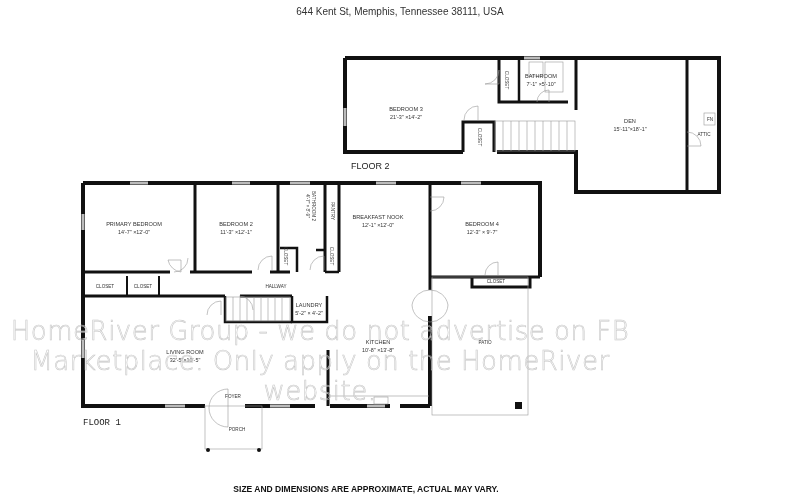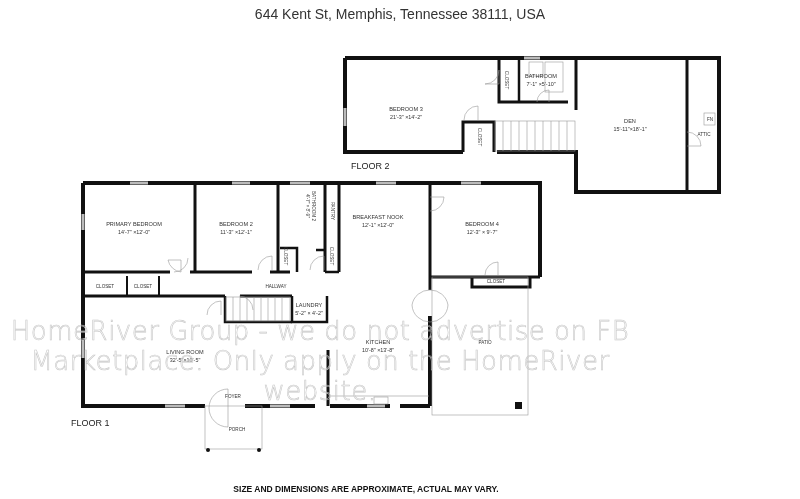--- a/index.html
+++ b/index.html
@@ -1,17 +1,17 @@
 <!DOCTYPE html>
 <html><head>
 <meta charset="utf-8">
 <style>
   html, body { margin: 0; padding: 0; background: #ffffff; }
   body { width: 800px; height: 499px; position: relative; overflow: hidden; font-family: "Liberation Sans", sans-serif; color: #222; }
-  .address { position: absolute; top: 6px; left: 0; width: 800px; text-align: center; font-size: 14px; color: #333; }
+  .address { position: absolute; top: 6px; left: 0; width: 800px; text-align: center; font-size: 10px; color: #333; }
   .disclaimer { position: absolute; top: 484px; left: 0; width: 732px; text-align: center; font-size: 8.5px; font-weight: bold; color: #111; }
   .floor-label { position: absolute; font-size: 9px; color: #222; }
   svg.plan { position: absolute; left: 0; top: 0; }
   .room-name { font-size: 5.6px; fill: #333; font-family: "Liberation Sans", sans-serif; text-anchor: middle; }
   .room-dim { font-size: 5.4px; fill: #333; font-family: "Liberation Sans", sans-serif; text-anchor: middle; }
   .small-lbl { font-size: 4.6px; fill: #333; font-family: "Liberation Sans", sans-serif; text-anchor: middle; }
   .watermark { position: absolute; left: 0; width: 640px; text-align: center; font-size: 26px; color: transparent; -webkit-text-stroke: 0.6px #c8c8c8; letter-spacing: 0.5px; font-family: "DejaVu Sans", sans-serif; font-weight: 300; }
 </style>
 </head>
 <body>
@@ -170,18 +170,18 @@
   <text class="room-name" x="185" y="354">LIVING ROOM</text>
   <text class="room-dim" x="185" y="362">32'-5"×10'-5"</text>
   <text class="room-name" x="378" y="344">KITCHEN</text>
   <text class="room-dim" x="378" y="352">10'-8" ×13'-8"</text>
   <text class="small-lbl" x="485" y="344">PATIO</text>
   <text class="small-lbl" x="233" y="398">FOYER</text>
   <text class="small-lbl" x="237" y="431">PORCH</text>
 </svg>
 
 <div class="floor-label" style="left:351px; top:161px;">FLOOR 2</div>
-<div class="floor-label" style="left:71px; top:418px;">FLOOR 1</div>
+<div class="floor-label" style="left:83px; top:418px;font-family:Liberation Mono, monospace;">FLOOR 1</div>
 
 <div class="watermark" style="top:316px;">HomeRiver Group - we do not advertise on FB</div>
 <div class="watermark" style="top:346px;">Marketplace. Only apply on the HomeRiver website.</div>
 
 <div class="disclaimer">SIZE AND DIMENSIONS ARE APPROXIMATE, ACTUAL MAY VARY.</div>
 
 </body></html>

